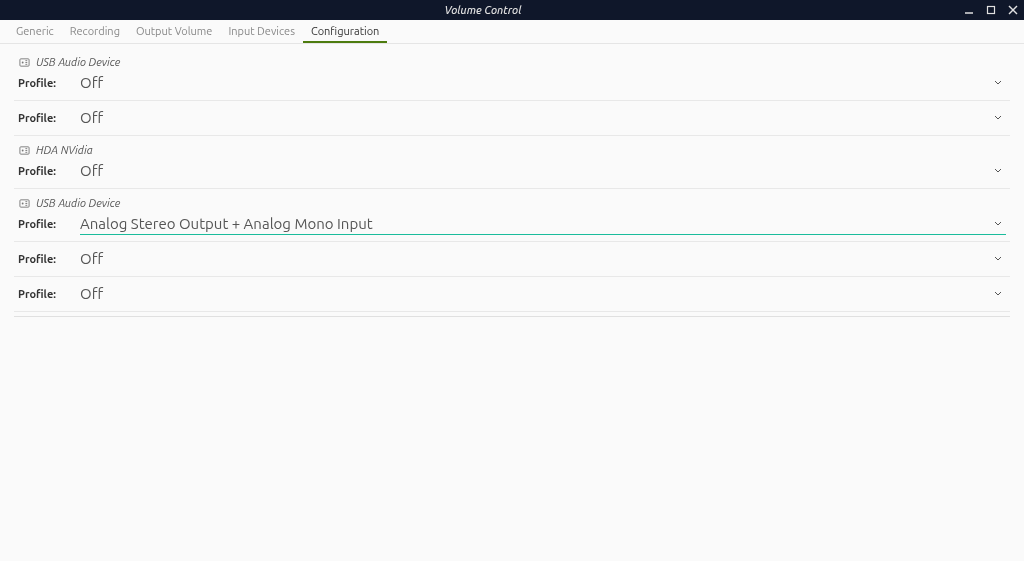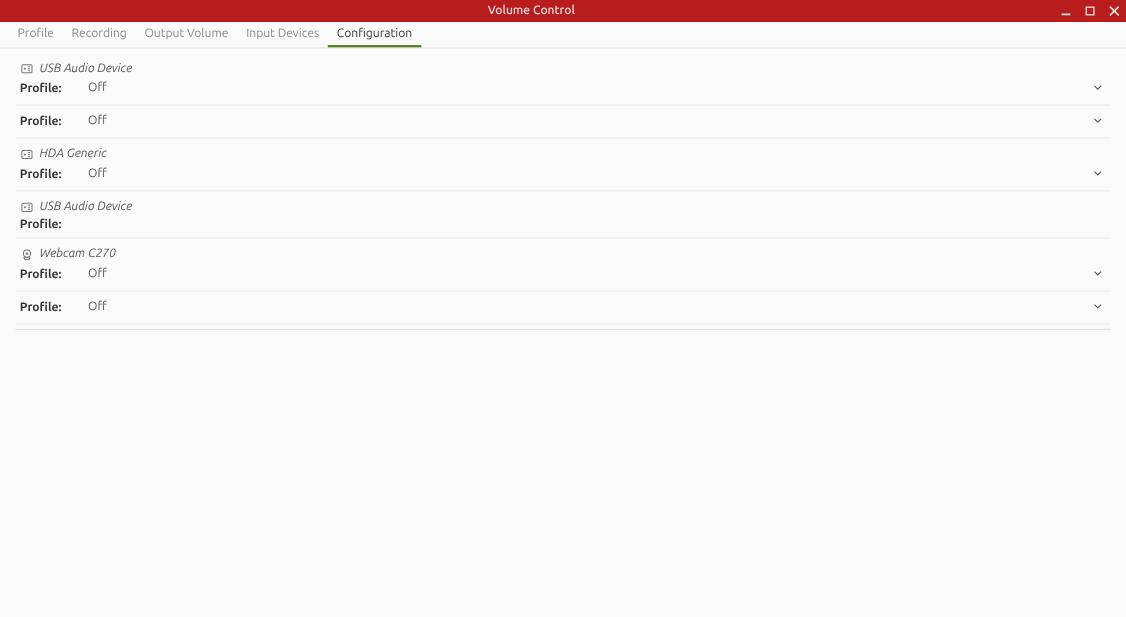--- a/index.html
+++ b/index.html
@@ -7,26 +7,27 @@
       font-family: -apple-system, BlinkMacSystemFont, "Segoe UI", Ubuntu, Cantarell, sans-serif;
       font-size: 11px;
       color: #333;
       background: #fafafa;
       width: 1024px;
       height: 561px;
       overflow: hidden;
     }
     .titlebar {
       height: 20px;
-      background: #b91c1c;
+      background: #0f172a;
       color: #e0e0e0;
       display: flex;
       align-items: center;
       padding: 0 4px;
       font-size: 11px;
+      font-style: italic;
     }
     .titlebar-title {
       flex: 1;
       text-align: center;
       font-weight: 500;
     }
     .titlebar-controls {
       display: flex;
       gap: 8px;
       align-items: center;
@@ -97,21 +98,21 @@
       font-size: 11px;
       min-width: 42px;
     }
     .profile-select {
       flex: 1;
       display: flex;
       align-items: center;
       justify-content: space-between;
       padding: 2px 4px 2px 0;
       cursor: pointer;
-      font-size: 11px;
+      font-size: 15px;
       color: #555;
       border-bottom: 1px solid transparent;
     }
     .profile-select.highlighted {
       border-bottom: 1px solid #1abc9c;
     }
     .chevron {
       width: 8px;
       height: 8px;
       display: inline-flex;
@@ -142,21 +143,21 @@
     <span class="titlebar-btn">
       <svg viewBox="0 0 10 10">
           <line x1="1" y1="1" x2="9" y2="9" stroke="currentColor" stroke-width="1.5"></line>
           <line x1="9" y1="1" x2="1" y2="9" stroke="currentColor" stroke-width="1.5"></line>
         </svg>
     </span>
   </div>
 </div>
 
 <div class="tabbar">
-  <div class="tab">Profile</div>
+  <div class="tab">Generic</div>
   <div class="tab">Recording</div>
   <div class="tab">Output Volume</div>
   <div class="tab">Input Devices</div>
   <div class="tab active">Configuration</div>
 </div>
 
 <div class="content">
 
   <div class="device">
     <div class="device-header">
@@ -202,21 +203,21 @@
     <div class="device-header">
       <span class="device-icon">
         <svg viewBox="0 0 12 12">
             <rect x="1" y="2" width="10" height="8" rx="1" fill="none" stroke="#777" stroke-width="1"></rect>
             <circle cx="4" cy="6" r="1" fill="#777"></circle>
             <line x1="7" y1="4" x2="9" y2="4" stroke="#777"></line>
             <line x1="7" y1="6" x2="9" y2="6" stroke="#777"></line>
             <line x1="7" y1="8" x2="9" y2="8" stroke="#777"></line>
           </svg>
       </span>
-      <span class="device-name">HDA Generic</span>
+      <span class="device-name">HDA NVidia</span>
     </div>
     <div class="profile-row">
       <span class="profile-label">Profile:</span>
       <div class="profile-select">
         <span>Off</span>
         <span class="chevron">
             <svg viewBox="0 0 8 8">
               <path d="M1 2 L4 5 L7 2" fill="none" stroke="#555" stroke-width="1"></path>
             </svg>
           </span>
@@ -232,34 +233,32 @@
             <circle cx="4" cy="6" r="1" fill="#777"></circle>
             <line x1="7" y1="4" x2="9" y2="4" stroke="#777"></line>
             <line x1="7" y1="6" x2="9" y2="6" stroke="#777"></line>
             <line x1="7" y1="8" x2="9" y2="8" stroke="#777"></line>
           </svg>
       </span>
       <span class="device-name">USB Audio Device</span>
     </div>
     <div class="profile-row">
       <span class="profile-label">Profile:</span>
-    </div>
-  </div>
-
-  <div class="device">
-    <div class="device-header">
-      <span class="device-icon">
-        <svg viewBox="0 0 12 12">
-            <circle cx="6" cy="5" r="3.5" fill="none" stroke="#777" stroke-width="1"></circle>
-            <circle cx="6" cy="5" r="1.2" fill="#777"></circle>
-            <path d="M3 9 L9 9 L8 11 L4 11 Z" fill="none" stroke="#777" stroke-width="1"></path>
-          </svg>
-      </span>
-      <span class="device-name">Webcam C270</span>
-    </div>
+      <div class="profile-select highlighted">
+        <span>Analog Stereo Output + Analog Mono Input</span>
+        <span class="chevron">
+            <svg viewBox="0 0 8 8">
+              <path d="M1 2 L4 5 L7 2" fill="none" stroke="#555" stroke-width="1"></path>
+            </svg>
+          </span>
+      </div>
+    </div>
+  </div>
+
+  <div class="device">
     <div class="profile-row">
       <span class="profile-label">Profile:</span>
       <div class="profile-select">
         <span>Off</span>
         <span class="chevron">
             <svg viewBox="0 0 8 8">
               <path d="M1 2 L4 5 L7 2" fill="none" stroke="#555" stroke-width="1"></path>
             </svg>
           </span>
       </div>

